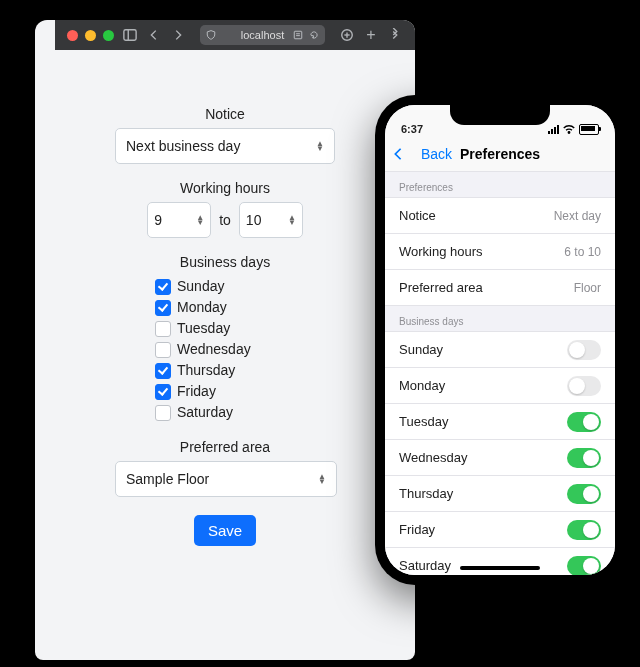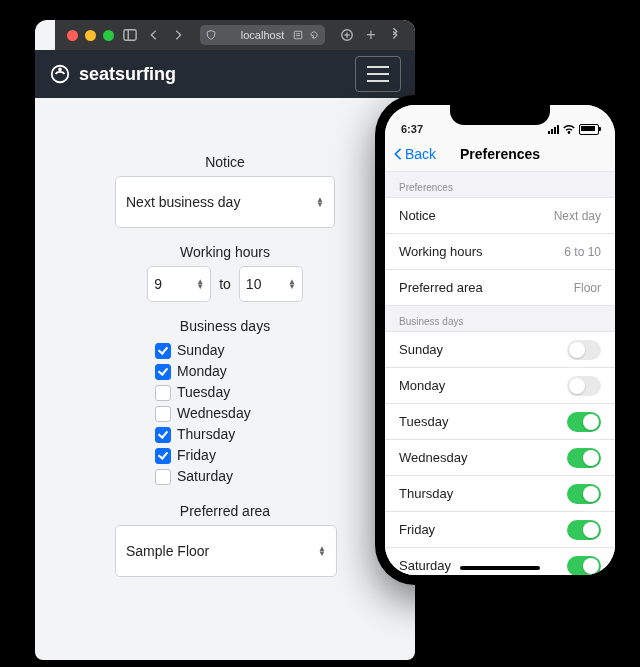--- a/index.html
+++ b/index.html
@@ -58,21 +58,21 @@
     width:44px; height:34px; border:1px solid rgba(255,255,255,.3); border-radius:4px;
     display:flex; flex-direction:column; justify-content:center; align-items:center; gap:5px;
   }
   .hamburger span{display:block;width:22px;height:2px;background:rgba(255,255,255,.85);}
   .page { padding: 40px 30px 20px; }
   .formwrap{ width:220px; margin:0 auto; text-align:center;}
   .lbl{ font-size:14px; margin:16px 0 6px; text-align:center; }
   .select{
     display:flex; align-items:center; justify-content:space-between;
     background:#fff; border:1px solid #ced4da; border-radius:5px;
-    height:34px; padding:8px 10px; font-size:14px;
+    height:34px; padding:0 10px; font-size:14px;
   }
   .select .caret{display:flex;flex-direction:column;line-height:5px;font-size:8px;color:#666;}
   .rowhours{ display:flex; align-items:center; justify-content:center; gap:8px;}
   .numbox{
     width:50px; height:34px; background:#fff; border:1px solid #ced4da; border-radius:5px;
     display:flex; align-items:center; justify-content:space-between; padding:0 6px; font-size:14px;
   }
   .numbox .spinner{display:flex;flex-direction:column;line-height:5px;font-size:8px;color:#666;}
   .checks{ text-align:left; width:140px; margin:6px auto 0; line-height:21px;}
   .chk{ display:flex; align-items:center; gap:6px; font-size:14px;}
@@ -98,21 +98,21 @@
   }
   .statusbar{
     height:30px; display:flex; align-items:flex-end; justify-content:space-between;
     padding:0 16px 2px; font-size:11px; font-weight:600; background:#f9f9f9;
   }
   .statusright{display:flex; gap:4px; align-items:center;}
   .navhdr{
     background:#f9f9f9; height:34px; border-bottom:1px solid #e3e3e8;
     display:flex; align-items:center; position:relative;
   }
-  .navback{ color:#007aff; font-size:14px; display:flex; align-items:center; gap:2px; padding-left:8px;}
+  .navback{ color:#007aff; font-size:14px; display:flex; align-items:center; gap:18px; padding-left:8px;}
   .navtitle{ position:absolute; left:0; right:0; text-align:center; font-size:14px; font-weight:600; color:#000; pointer-events:none;}
   .sectionlbl{ font-size:10px; color:#8e8e93; padding:10px 14px 4px; text-transform:none;}
   .cell{
     background:#fff; height:35px; border-bottom:1px solid #e3e3e8;
     display:flex; align-items:center; justify-content:space-between;
     padding:0 14px; font-size:13px;
   }
   .cell:first-of-type{border-top:1px solid #e3e3e8;}
   .cellval{ color:#8e8e93; font-size:12px;}
   .switch{ width:34px; height:20px; border-radius:10px; position:relative;}
@@ -188,37 +188,20 @@
     </div>
     <div class="tbicon tbplus">+</div>
     <div class="tbicon">
       <svg viewBox="0 0 16 16">
           <polyline points="4,6 8,10 12,6" transform="rotate(-90 8 8)"></polyline>
           <polyline points="4,6 8,10 12,6" transform="rotate(-90 8 8) translate(4 0)"></polyline>
         </svg>
     </div>
   </div>
 
-  <div class="appbar">
-    <div class="brand">
-      <span class="logo">
-        <svg viewBox="0 0 24 24" fill="none" stroke="#fff" stroke-width="2">
-            <circle cx="12" cy="12" r="9"></circle>
-            <path d="M7 12c2-3 8-3 10 0"></path>
-            <circle cx="12" cy="7" r="1" fill="#fff"></circle>
-          </svg>
-      </span>
-      <span>seatsurfing</span>
-    </div>
-    <div class="hamburger">
-      <span></span>
-        <span></span>
-        <span></span>
-    </div>
-  </div>
 
   <div class="page">
     <div class="formwrap">
       <div class="lbl">Notice</div>
       <div class="select">
         <span>Next business day</span>
         <span class="caret">
             <span>▲</span>
             <span>▼</span>
           </span>
@@ -277,20 +260,21 @@
 
       <div class="lbl">Preferred area</div>
       <div class="select" style="width:200px;margin:0 auto;">
         <span>Sample Floor</span>
         <span class="caret">
             <span>▲</span>
             <span>▼</span>
           </span>
       </div>
 
+      <button class="savebtn">Save</button>
     </div>
   </div>
 </div>
 
 <div class="phone">
   <div class="screen">
     <div class="notch"></div>
     <div class="statusbar">
       <span>6:37</span>
       <div class="statusright">

